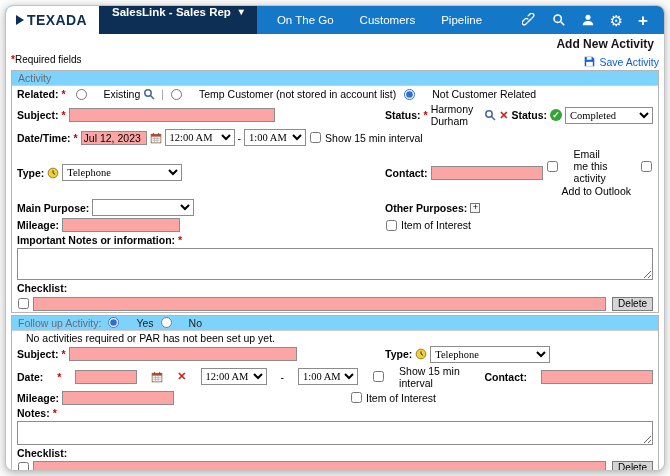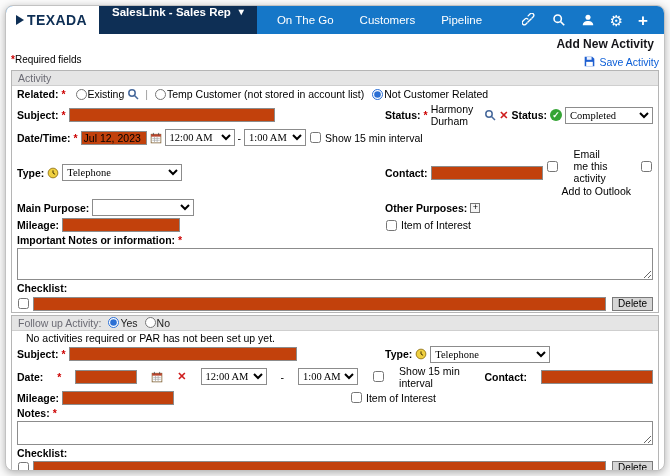--- a/index.html
+++ b/index.html
@@ -24,34 +24,34 @@
   .plus-glyph{font-size:17px;font-weight:bold;line-height:1}
   
   .page-title{height:20px;display:flex;align-items:center;justify-content:flex-end;
     padding-right:10px;font-size:12px;font-weight:bold;color:#15151a;flex:0 0 auto}
   
   .form{flex:1;padding:0 5px 4px;font-size:10.5px;color:#000;overflow:hidden}
   .toolbar{height:15px;display:flex;justify-content:space-between;font-size:10px;margin-bottom:1px}
   .save{color:#0b5ed7;display:flex;gap:4px;align-items:center;font-size:10.5px;cursor:pointer}
   .section{border:1px solid #b5b5b5;margin-bottom:2px;background:#fff}
   .attach-section{margin-bottom:9px}
-  .sec-head{background:#e5e5e5;border-bottom:1px solid #cfcfcf;color:#6b6b74;padding:1px 6px;
+  .sec-head{background:#7dd3fc;border-bottom:1px solid #cfcfcf;color:#6b6b74;padding:1px 6px;
     font-size:10.5px;display:flex;align-items:center;gap:6px;min-height:15px}
   .row{display:flex;align-items:center;gap:3px;padding:1px 5px;min-height:16px;line-height:1.15}
   .msg{padding-left:14px;min-height:13px}
   .lbl{font-weight:bold;white-space:nowrap}
   .star{color:#cc0000;font-weight:bold}
   .vsep{color:#999;margin:0 3px}
   input[type=text]{height:14px;border:1px solid #8c8c8c;font-size:10.5px;font-family:inherit;
-    padding:0 2px;background:#c2410c}
+    padding:0 2px;background:#fca5a5}
   .muted-input{background:#c8c8c8}
   select{height:17px;border:1px solid #8c8c8c;font-size:10.5px;font-family:Liberation Serif, serif;background:#fff}
   textarea{width:100%;border:1px solid #8c8c8c;font-family:inherit;font-size:10.5px;display:block}
   input[type=checkbox],input[type=radio]{width:11px;height:11px;margin:0 1px;accent-color:#2b6fd4}
-  .radio-opt{display:inline-flex;align-items:center;gap:0;white-space:nowrap;cursor:pointer}
+  .radio-opt{display:inline-flex;align-items:center;gap:16px;white-space:nowrap;cursor:pointer}
   .col-left{display:flex;align-items:center;gap:3px;width:365px;flex:0 0 auto}
   .right-auto{margin-left:auto}
   .row-inline{display:flex;align-items:center;gap:3px}
   .status-ball{display:inline-block;width:12px;height:12px;border-radius:50%;background:#35a435;
     color:#fff;font-size:9px;line-height:12px;text-align:center;font-weight:bold}
   .x-red{color:#cf1f1f;font-weight:bold;font-size:11px;line-height:1;cursor:pointer}
   .expand-box{display:inline-flex;align-items:center;justify-content:center;width:10px;height:10px;
     border:1px solid #777;font-size:9px;line-height:1;background:#f5f5f5;cursor:pointer}
   .email-block{font-size:10.5px}
   .email-line{display:flex;align-items:center;gap:15px}

